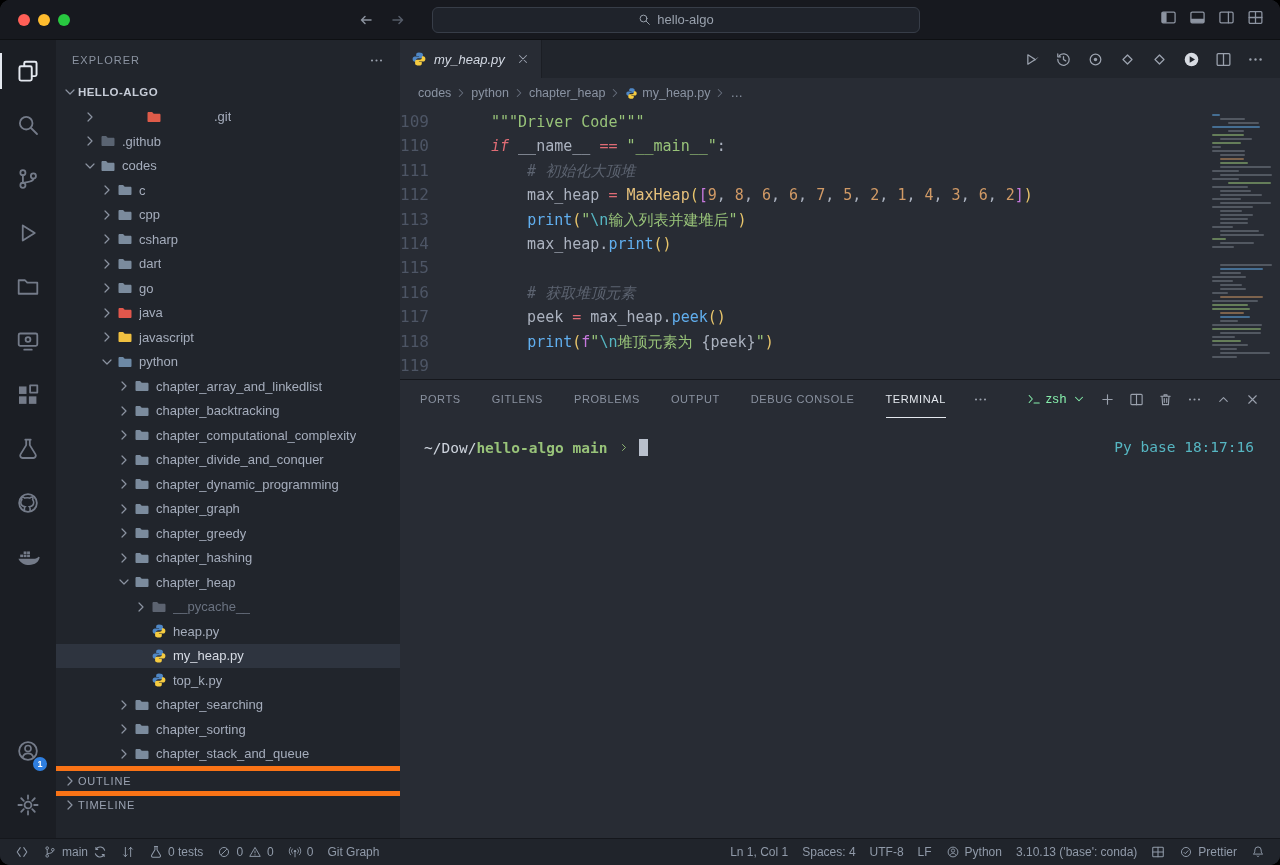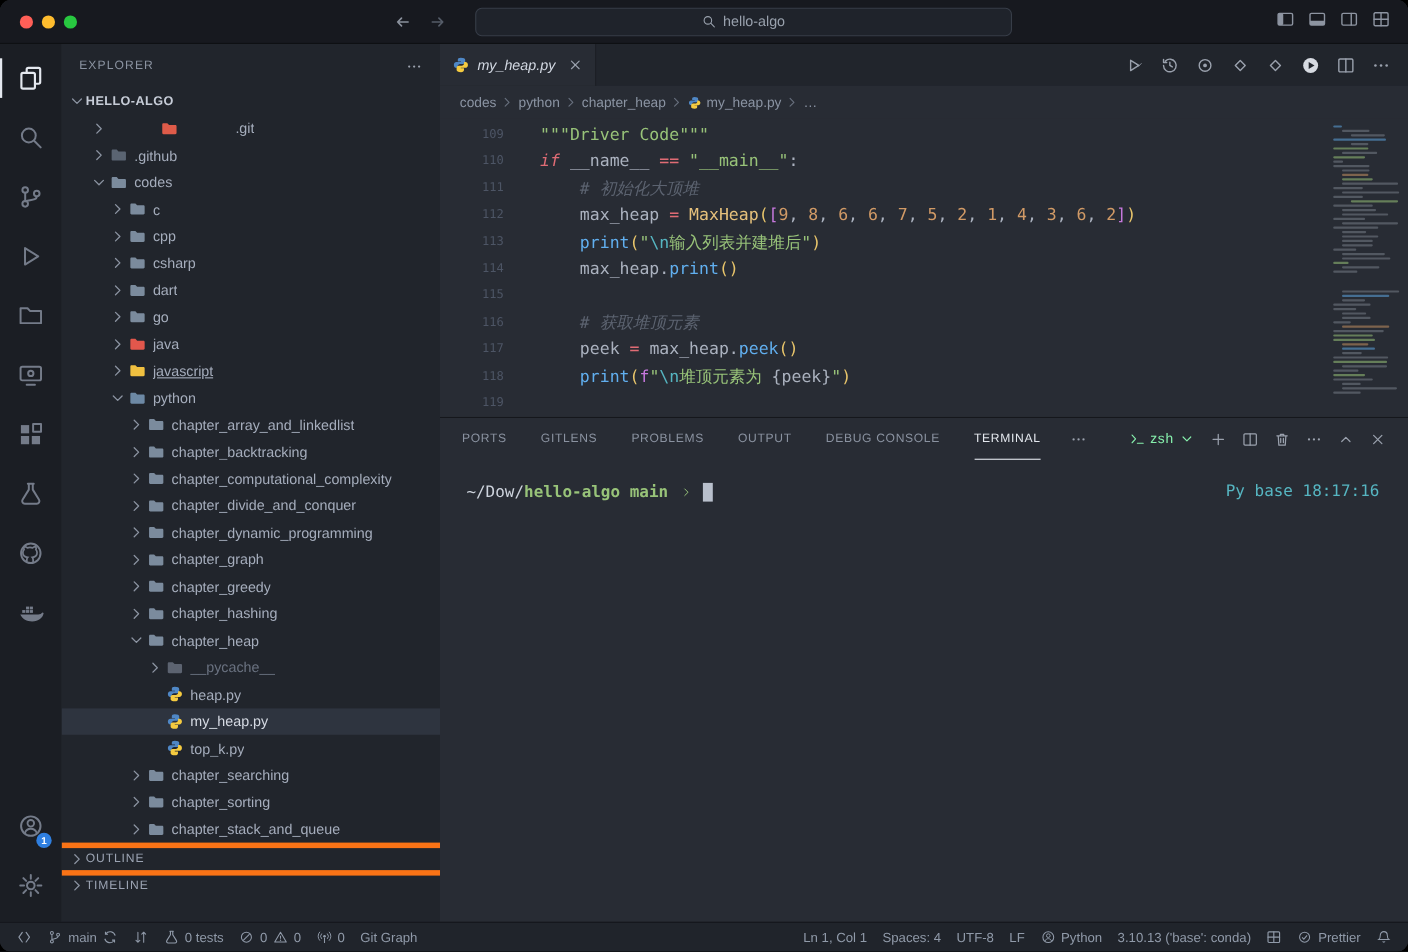--- a/index.html
+++ b/index.html
@@ -56,21 +56,21 @@
   .editor-actions .chev-mini{width:10px;height:10px;margin-left:-9px}
   .breadcrumbs{height:30px;flex:0 0 30px;display:flex;align-items:center;padding-left:18px;font-size:12.5px;color:#8a93a2;gap:3px}
   .crumb{display:flex;align-items:center;gap:4px;cursor:pointer}
   .crumb .ic{width:13px;height:13px}
   .crumb-sep{width:14px;height:14px;color:#68707e}
 
   
   .code-area{flex:0 0 271px;position:relative;overflow:hidden;font-family:"DejaVu Sans Mono","Liberation Mono",monospace;font-size:15px;background:#282c34}
   .code-lines{padding-top:2px}
   .code-line{display:flex;height:24.4px;line-height:24.4px;white-space:pre}
-  .ln{width:58px;flex:0 0 58px;text-align:right;color:#4d5565;font-size:11px}
+  .ln{width:58px;flex:0 0 58px;text-align:left;color:#4d5565;font-size:16px}
   .lc{padding-left:33px}
   .tok-kw,.tok-cmt{font-style:italic}
   .minimap{position:absolute;top:0;right:6px;width:64px;height:100%}
   .mm-bar{position:absolute;height:2.2px;border-radius:1px}
 
   
   .panel{flex:1;border-top:1px solid #15171c;display:flex;flex-direction:column;min-height:0;background:#282c34}
   .panel-tabs{height:38px;flex:0 0 38px;display:flex;align-items:center;padding:0 20px;font-size:11px;letter-spacing:.6px;color:#8a92a0}
   .ptab{height:100%;display:flex;align-items:center;margin-right:31px;border-bottom:1px solid transparent;cursor:pointer}
   .ptab.active{color:#e4e8ee;border-bottom-color:#e4e8ee}
@@ -396,21 +396,21 @@
                 <path d="M6 4l4 4-4 4" fill="none" stroke="currentColor" stroke-width="1.2" stroke-linecap="round" stroke-linejoin="round"></path>
               </svg>
             </span>
             <span class="ic fico" style="color: rgb(226, 87, 76);">
               <svg viewBox="0 0 16 16">
                 <path d="M1.5 4.1c0-.6.5-1.1 1.1-1.1h3.5l1.6 1.7h5.7c.6 0 1.1.5 1.1 1.1v6.1c0 .6-.5 1.1-1.1 1.1H2.6c-.6 0-1.1-.5-1.1-1.1z" fill="currentColor"></path>
               </svg>
             </span>
             <span class="lbl">java</span>
           </div>
-          <div class="row" style="padding-left: 43px; text-decoration: underline;">
+          <div class="row" style="padding-left: 43px;">
             <span class="ic chev">
               <svg viewBox="0 0 16 16">
                 <path d="M6 4l4 4-4 4" fill="none" stroke="currentColor" stroke-width="1.2" stroke-linecap="round" stroke-linejoin="round"></path>
               </svg>
             </span>
             <span class="ic fico" style="color: rgb(240, 192, 64);">
               <svg viewBox="0 0 16 16">
                 <path d="M1.5 4.1c0-.6.5-1.1 1.1-1.1h3.5l1.6 1.7h5.7c.6 0 1.1.5 1.1 1.1v6.1c0 .6-.5 1.1-1.1 1.1H2.6c-.6 0-1.1-.5-1.1-1.1z" fill="currentColor"></path>
               </svg>
             </span>

